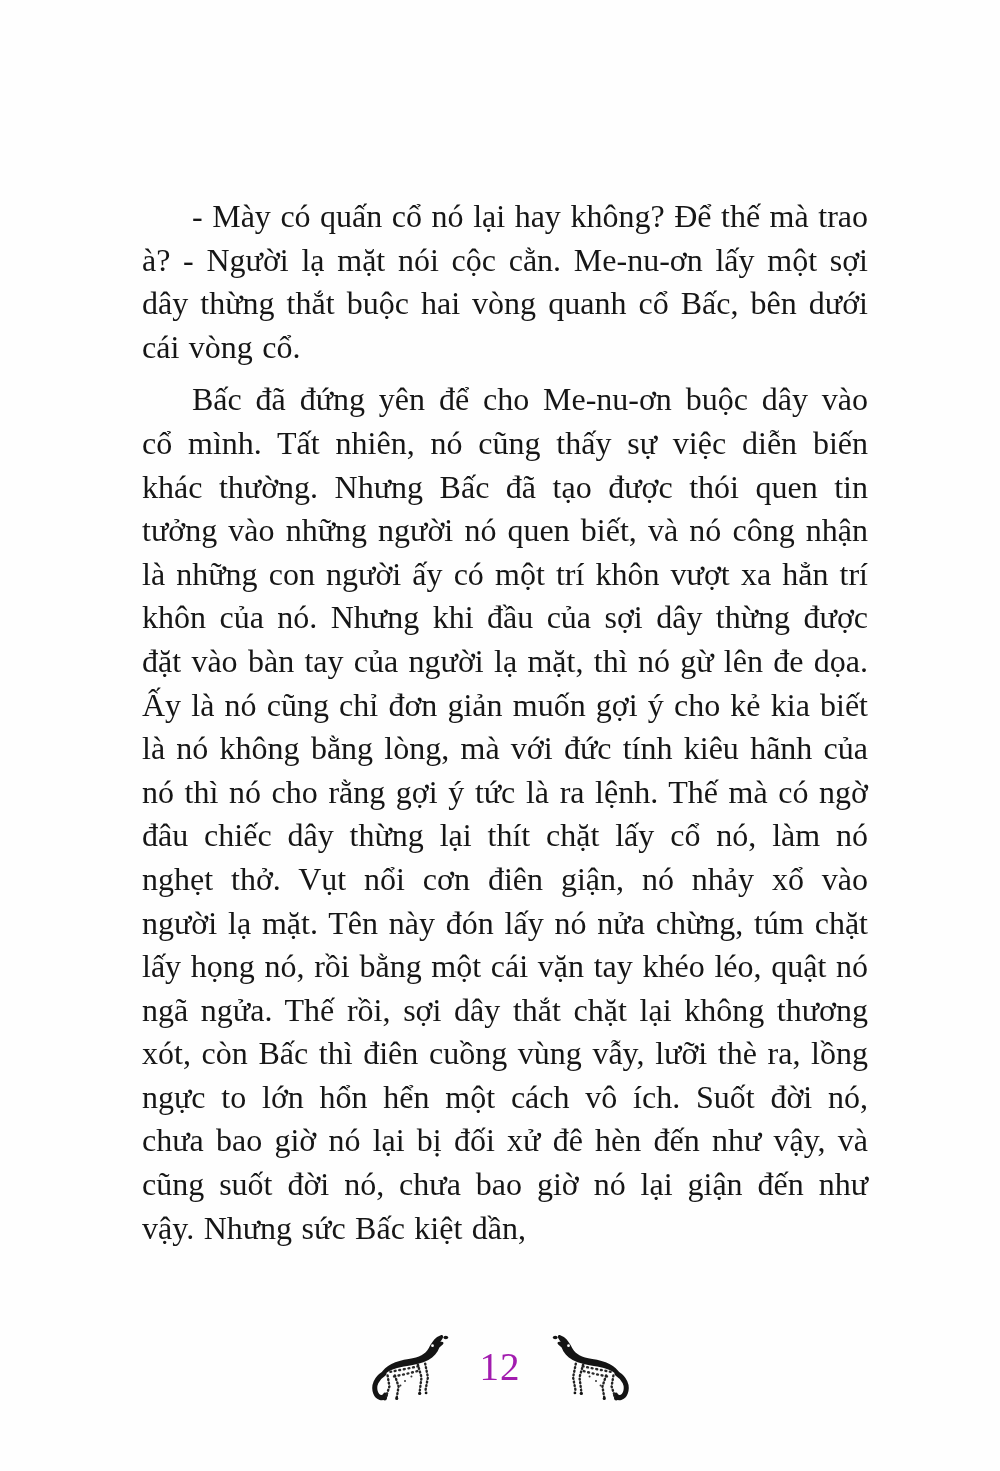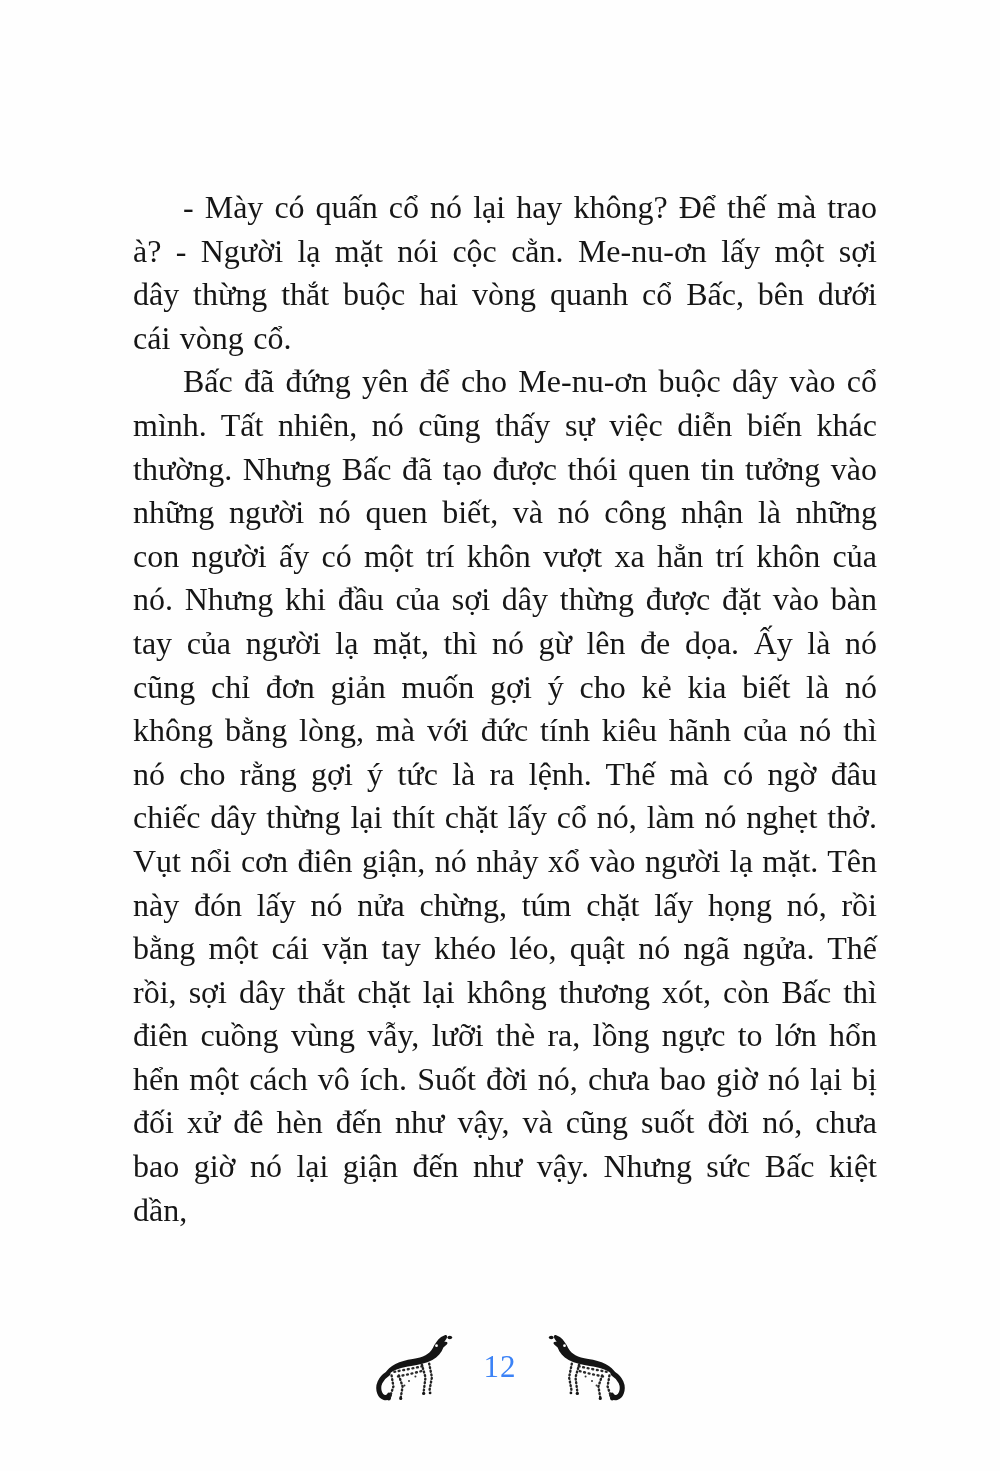--- a/index.html
+++ b/index.html
@@ -24,21 +24,21 @@
     left: 133px;
     top: 186px;
     width: 744px;
     color: #161616;
     font-size: 32px;
     line-height: 43.6px;
     text-align: justify;
     text-justify: inter-word;
   }
   .text-block p {
-    margin: 0;
+    margin: 9px;
     padding: 0;
     text-indent: 50px;
     word-spacing: 1.5px;
   }
   .footer {
     position: absolute;
     top: 1328px;
     left: 0;
     width: 1000px;
     height: 84px;
@@ -54,22 +54,22 @@
   }
   .dog svg {
     width: 100%;
     height: 100%;
     display: block;
   }
   .dog-right svg {
     transform: scaleX(-1);
   }
   .page-number {
-    color: #3b82f6;
-    font-size: 31px;
+    color: #a21caf;
+    font-size: 39px;
     line-height: 1;
     padding: 0 6px 8px 6px;
     letter-spacing: 1px;
   }
 </style>
 </head>
 <body>
 
 <div class="page">
 

